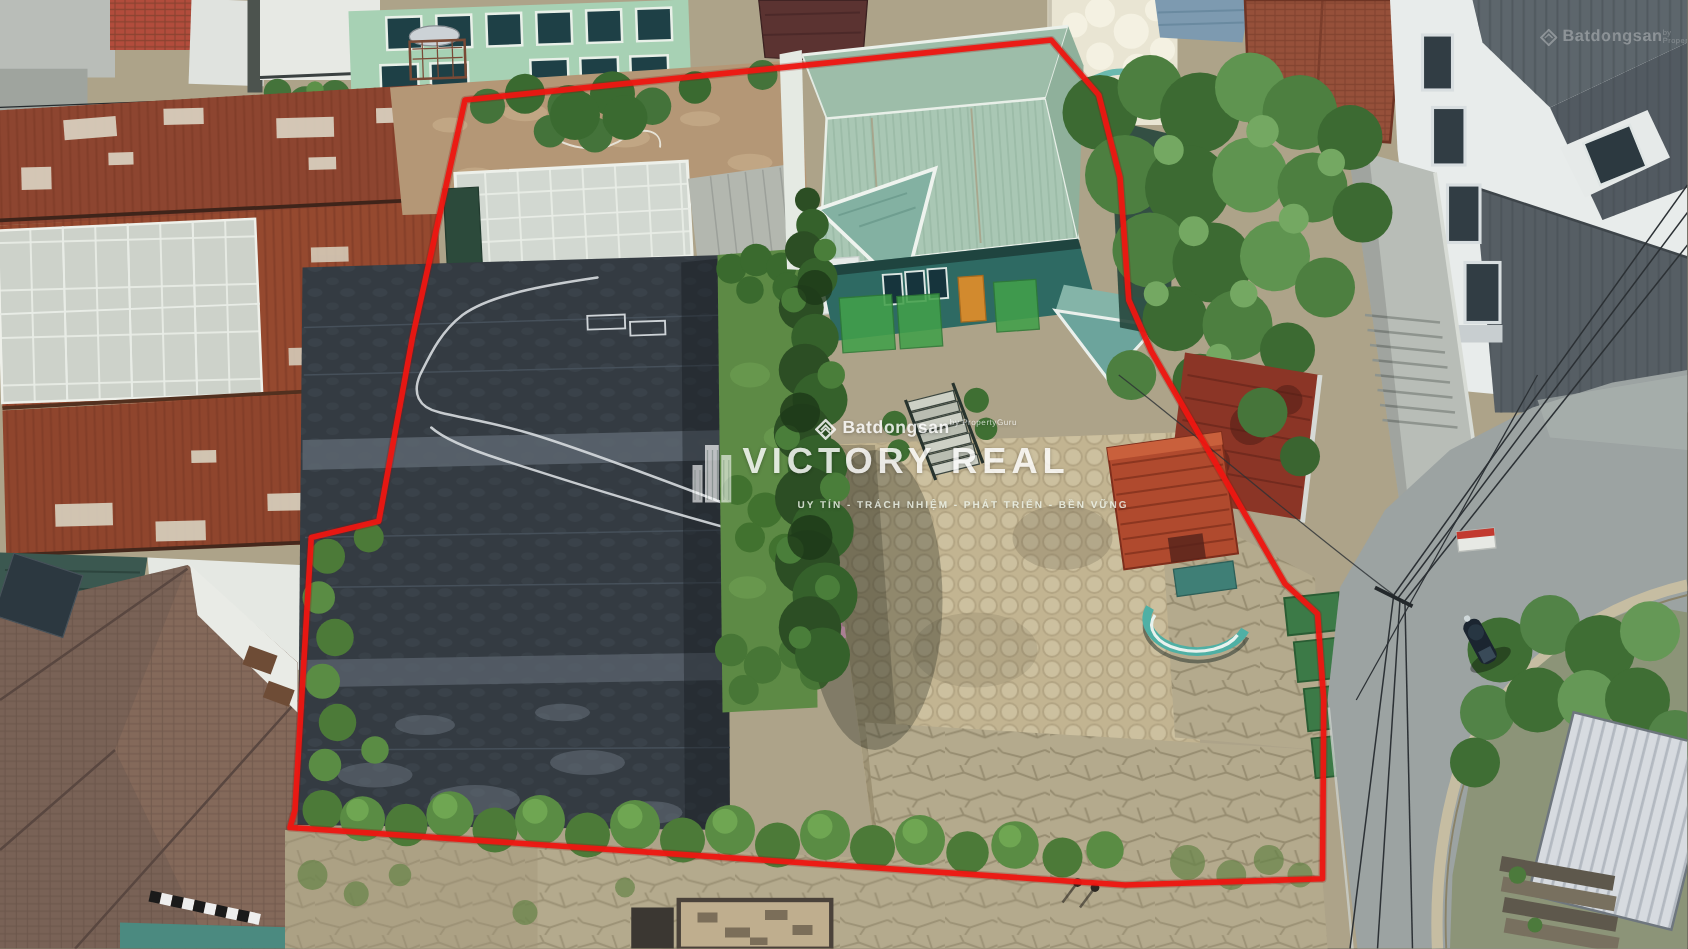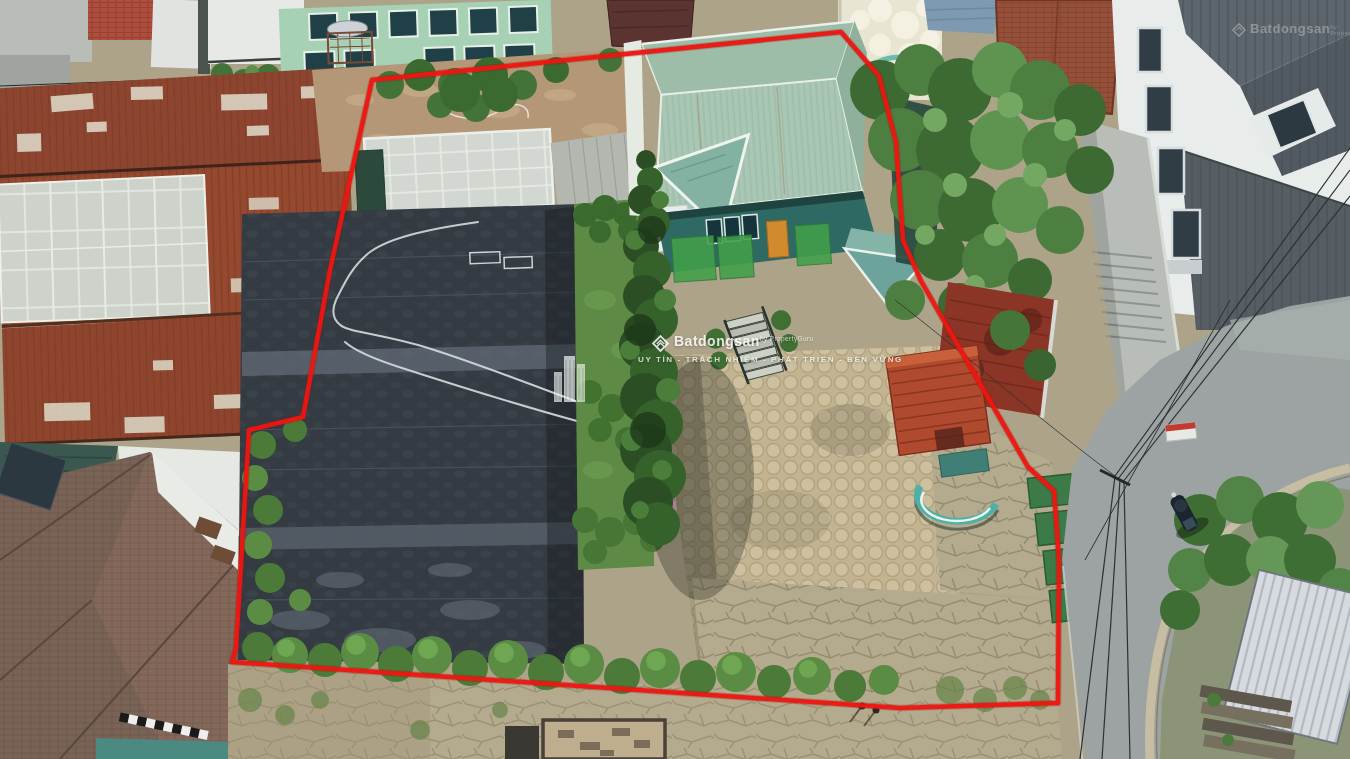--- a/index.html
+++ b/index.html
@@ -12,21 +12,21 @@
              text-shadow:0 1px 3px rgba(0,0,0,.35);}
   .wm-icon{width:36px;height:52px;margin-top:18px;opacity:.9;}
   .wm-right{margin-left:6px;}
   .wm-portal{display:flex;align-items:flex-start;margin-left:58px;margin-bottom:1px;}
   .wm-diamond{width:17px;height:17px;margin-right:5px;margin-top:1px;}
   .wm-portal-text{display:flex;flex-direction:row;line-height:1;}
   .wm-portal-name{font-size:14px;font-weight:bold;letter-spacing:.5px;}
   .wm-portal-sub{font-size:6.5px;margin-top:2px;opacity:.85;letter-spacing:.4px;}
   .wm-title{font-size:29px;font-weight:bold;letter-spacing:4px;line-height:1.05;
             white-space:nowrap;margin-top:2px;}
-  .wm-tagline{font-size:8px;font-weight:bold;letter-spacing:1.6px;margin-top:3px;
+  .wm-tagline{font-size:8px;font-weight:bold;letter-spacing:1.6px;margin-top:15px;
               white-space:nowrap;color:#eef4ea;padding-left:44px;}
   .wm-corner{position:absolute;left:1232px;top:22px;display:flex;color:#fff;opacity:.3;
              pointer-events:none;}
   .wm-corner .wm-diamond{width:14px;height:14px;margin-right:4px;}
   .wm-corner .wm-portal-name{font-size:13px;}
   .wm-corner .wm-portal-sub{font-size:6px;}
   .boundary-under{fill:none;stroke:#8e0e0a;stroke-width:6.5;stroke-linejoin:round;opacity:.25;}
   .boundary-main{fill:none;stroke:#ee1611;stroke-width:4.5;stroke-linejoin:round;opacity:.95;}
 </style>
 </head>
@@ -685,20 +685,21 @@
         <svg viewBox="0 0 16 16" width="17" height="17">
           <path d="M8 1 L15 8 L8 15 L1 8 Z" fill="none" stroke="#fff" stroke-width="1.8"></path>
           <path d="M4.5 8.5 L8 5 L11.5 8.5 M4.5 11 L8 7.5 L11.5 11" fill="none" stroke="#fff" stroke-width="1.4"></path>
         </svg>
       </span>
       <span class="wm-portal-text">
         <span class="wm-portal-name">Batdongsan</span>
         <span class="wm-portal-sub">by PropertyGuru</span>
       </span>
     </div>
+    <div class="wm-title">VICTORY REAL</div>
     <div class="wm-tagline">UY TÍN - TRÁCH NHIỆM - PHÁT TRIỂN - BỀN VỮNG</div>
   </div>
 </div>
 
 <div class="wm-corner">
   <span class="wm-diamond">
     <svg viewBox="0 0 16 16" width="14" height="14">
       <path d="M8 1 L15 8 L8 15 L1 8 Z" fill="none" stroke="#fff" stroke-width="1.8"></path>
       <path d="M4.5 8.5 L8 5 L11.5 8.5" fill="none" stroke="#fff" stroke-width="1.4"></path>
     </svg>

